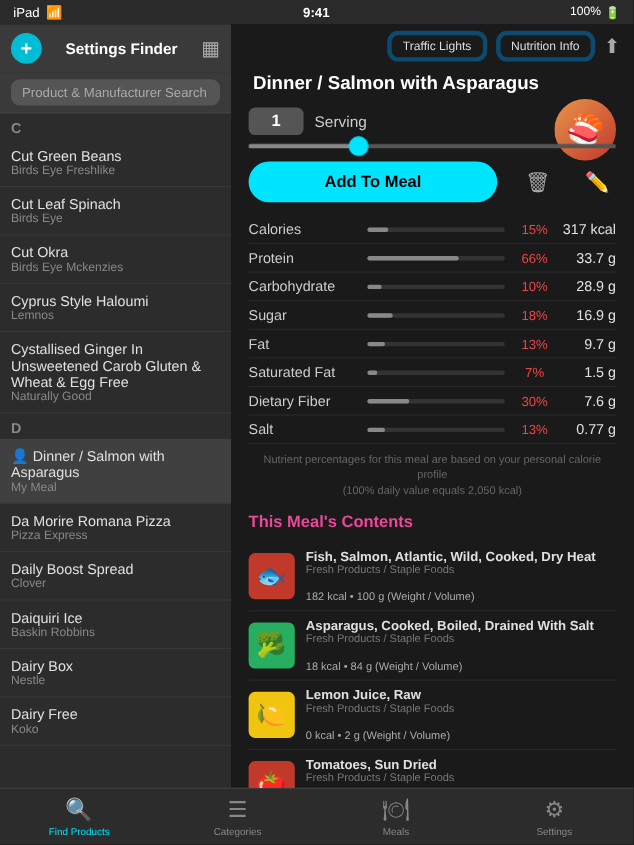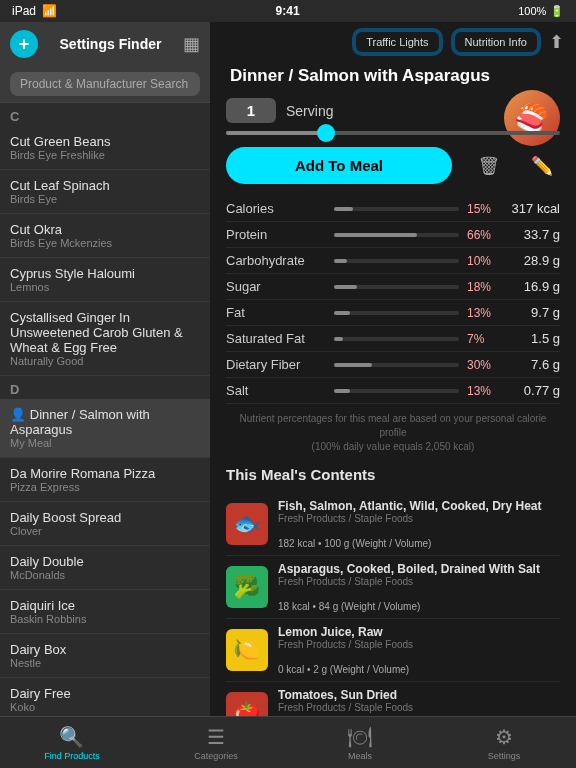--- a/index.html
+++ b/index.html
@@ -299,43 +299,43 @@
       border-radius: 2px;
       margin: 0 8px;
     }
     .nutrient-bar {
       height: 4px;
       background: #888;
       border-radius: 2px;
     }
     .nutrient-pct {
       width: 38px;
-      text-align: left;
+      text-align: center;
       font-size: 12px;
-      color: #fca5a5;
+      color: #ef4444;
     }
     .nutrient-val {
       width: 55px;
       text-align: right;
       font-size: 13px;
       color: #e0e0e0;
     }
 
     .nutrient-note {
       font-size: 10px;
       color: #666;
       text-align: center;
       margin: 8px 0 12px 0;
       line-height: 1.4;
     }
 
     .meals-contents-title {
       font-size: 15px;
       font-weight: bold;
-      color: #e5e5e5;
+      color: #ec4899;
       margin-bottom: 10px;
     }
 
     .ingredient-row {
       display: flex;
       align-items: center;
       gap: 10px;
       padding: 6px 0;
       border-bottom: 1px solid #2a2a2a;
     }
@@ -450,24 +450,20 @@
         </div>
         <div class="list-item">
           <div class="list-item-name">Da Morire Romana Pizza</div>
           <div class="list-item-brand">Pizza Express</div>
         </div>
         <div class="list-item">
           <div class="list-item-name">Daily Boost Spread</div>
           <div class="list-item-brand">Clover</div>
         </div>
         <div class="list-item">
-          <div class="list-item-name">Daily Double</div>
-          <div class="list-item-brand">McDonalds</div>
-        </div>
-        <div class="list-item">
           <div class="list-item-name">Daiquiri Ice</div>
           <div class="list-item-brand">Baskin Robbins</div>
         </div>
         <div class="list-item">
           <div class="list-item-name">Dairy Box</div>
           <div class="list-item-brand">Nestle</div>
         </div>
         <div class="list-item">
           <div class="list-item-name">Dairy Free</div>
           <div class="list-item-brand">Koko</div>

